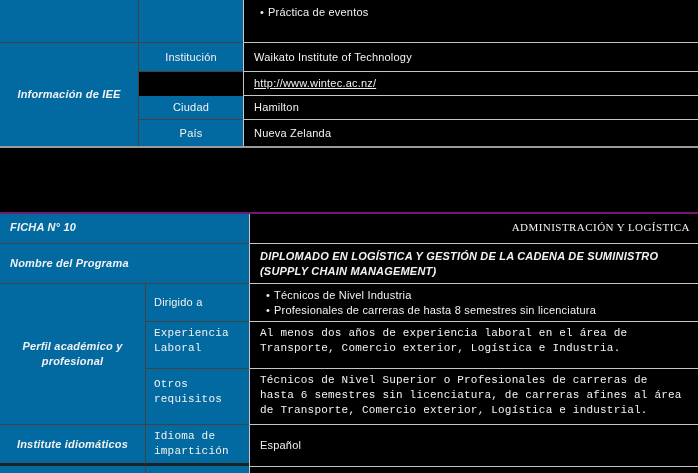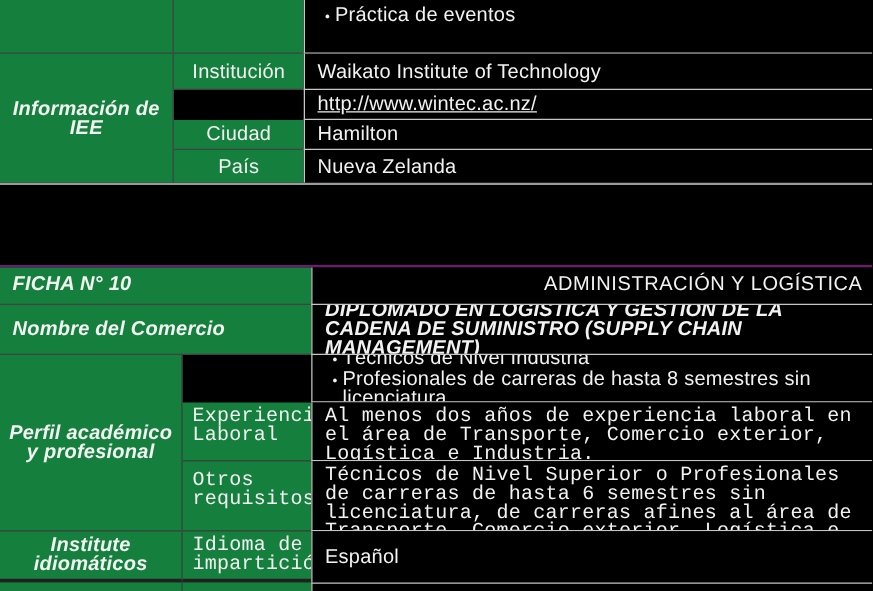--- a/index.html
+++ b/index.html
@@ -1,35 +1,35 @@
 <!DOCTYPE html>
 <html><head>
 <meta charset="utf-8">
 <style>
   html,body{margin:0;padding:0;background:#000;}
   .page{position:relative;width:698px;height:473px;background:#000;overflow:hidden;
         font-family:"Liberation Sans","DejaVu Sans",sans-serif;color:#f2f2f2;
-        font-size:16px;line-height:15px;letter-spacing:.2px;}
+        font-size:11px;line-height:15px;letter-spacing:.2px;}
   .tbl{position:absolute;left:0;display:grid;width:698px;}
   #t1{top:0;grid-template-columns:139px 104px 455px;grid-template-rows:43px 29px 24px 24px 26px;
       border-bottom:2px solid #9a9a9a;}
   #t2{top:212px;grid-template-columns:146px 103px 449px;grid-template-rows:30px 40px 38px 47px 56px 41px 7px;
       border-top:2px solid #701a75;}
   .c{box-sizing:border-box;display:flex;min-width:0;overflow:hidden;}
-  .g{background:#15803d;}
+  .g{background:#0369a1;}
   .b{background:#000;border-left:1px solid #c6c6c6;border-bottom:1px solid #c6c6c6;}
   .nb{border-bottom:none;}
   .lt{border-top:1px solid #c6c6c6;}
   .dr{border-right:1px solid #424242;}
   .db{border-bottom:1px solid #424242;}
   .db3{border-bottom:3px solid #202020;}
   .vc{align-items:center;}
   .vt{align-items:flex-start;font-family:Liberation Mono, monospace;}
   .hc{justify-content:center;text-align:center;}
-  .hr{justify-content:flex-end;text-align:left;}
+  .hr{justify-content:flex-end;text-align:left;font-family:Liberation Serif, serif;}
   .bold{font-weight:700;font-style:italic;}
   .caps{letter-spacing:.45px;}
   .pad{padding:2px 10px;}
   .padl{padding-left:10px;}
   .padt{padding-top:6px;}
   .pada{padding:4px 8px;}
   .para{padding:4px 10px 0 10px;display:block;}
   .bullets{flex-direction:column;justify-content:center;padding:2px 0;}
   .bullets.top{justify-content:flex-start;padding-top:5px;}
   .bullet{display:flex;}
@@ -87,30 +87,33 @@
   <div class="tbl" id="t2">
 
     <div class="c g db bold padl padt" style="grid-column:1 / span 2;grid-row:1">
       <span>FICHA N° 10</span>
     </div>
     <div class="c b hr padt caps" style="grid-column:3;grid-row:1;padding-right:8px">
       <span>ADMINISTRACIÓN Y LOGÍSTICA</span>
     </div>
 
     <div class="c g db bold vc padl" style="grid-column:1 / span 2;grid-row:2">
-      <span>Nombre del Comercio</span>
+      <span>Nombre del Programa</span>
     </div>
     <div class="c b vc bold" style="grid-column:3;grid-row:2">
       <span class="para" style="padding-top:0">DIPLOMADO EN LOGÍSTICA Y GESTIÓN DE LA CADENA DE SUMINISTRO (SUPPLY CHAIN MANAGEMENT)</span>
     </div>
 
     <div class="c g dr db vc hc bold" style="grid-column:1;grid-row:3 / span 3;padding:0 6px">
       <span>Perfil académico y profesional</span>
     </div>
 
+    <div class="c g db vc pada" style="grid-column:2;grid-row:3">
+      <span>Dirigido a</span>
+    </div>
     <div class="c b bullets" style="grid-column:3;grid-row:3">
       <div class="bullet">
         <span class="dot"></span>
         <span class="btxt">Técnicos de Nivel Industria</span>
       </div>
       <div class="bullet">
         <span class="dot"></span>
         <span class="btxt">Profesionales de carreras de hasta 8 semestres sin licenciatura</span>
       </div>
     </div>

